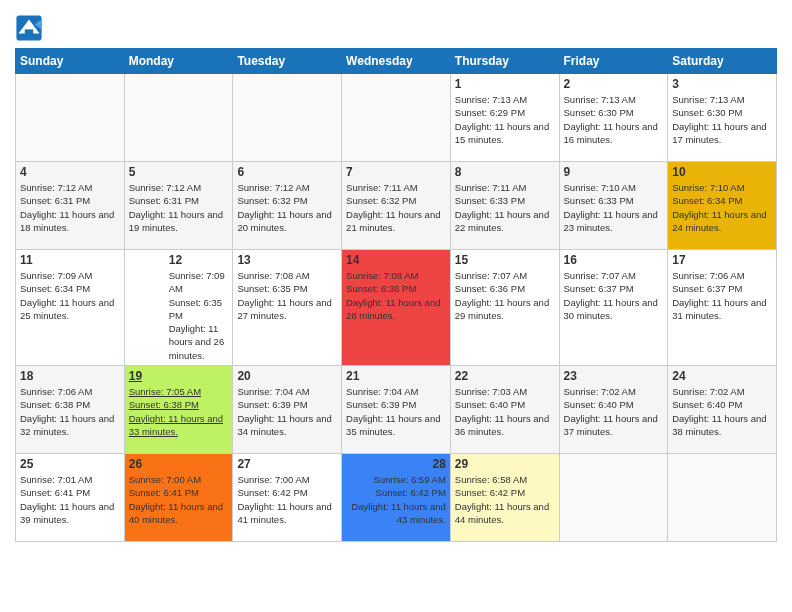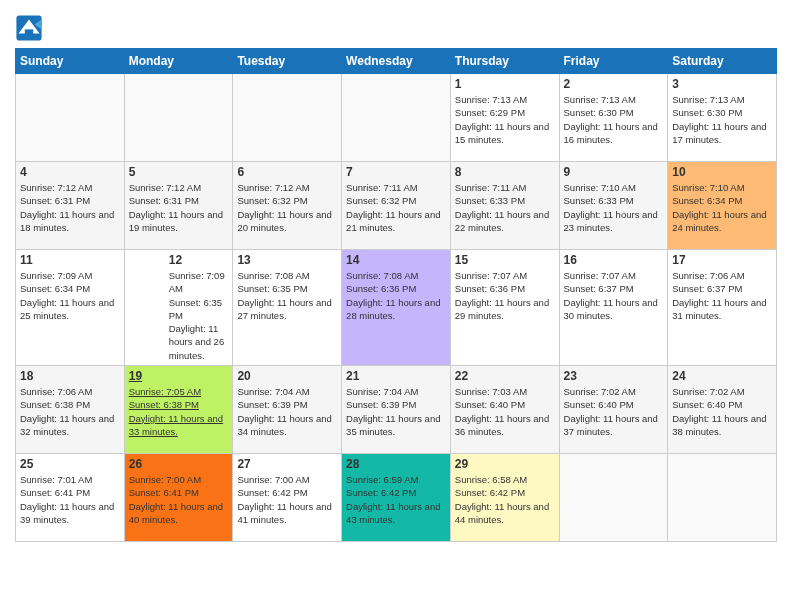--- a/index.html
+++ b/index.html
@@ -189,21 +189,21 @@
             <div class="day-info" style="white-space: pre-line;">Sunrise: 7:11 AM
 Sunset: 6:33 PM
 Daylight: 11 hours and 22 minutes.</div>
           </td>
           <td style="background: rgb(245, 245, 245);">
             <span class="day-number">9</span>
             <div class="day-info" style="white-space: pre-line;">Sunrise: 7:10 AM
 Sunset: 6:33 PM
 Daylight: 11 hours and 23 minutes.</div>
           </td>
-          <td style="background: #fdba74;">
+          <td style="background: #eab308;">
             <span class="day-number">10</span>
             <div class="day-info" style="white-space: pre-line;">Sunrise: 7:10 AM
 Sunset: 6:34 PM
 Daylight: 11 hours and 24 minutes.</div>
           </td>
         </tr>
         <tr>
           <td style="background: rgb(255, 255, 255);">
             <span class="day-number">11</span>
             <div class="day-info" style="white-space: pre-line;">Sunrise: 7:09 AM
@@ -215,21 +215,21 @@
             <div class="day-info" style="white-space: pre-line;">Sunrise: 7:09 AM
 Sunset: 6:35 PM
 Daylight: 11 hours and 26 minutes.</div>
           </td>
           <td style="background: rgb(255, 255, 255);">
             <span class="day-number">13</span>
             <div class="day-info" style="white-space: pre-line;">Sunrise: 7:08 AM
 Sunset: 6:35 PM
 Daylight: 11 hours and 27 minutes.</div>
           </td>
-          <td style="background: #c4b5fd; margin-top: 32px;">
+          <td style="background: #ef4444; margin-top: 32px;">
             <span class="day-number">14</span>
             <div class="day-info" style="white-space: pre-line;">Sunrise: 7:08 AM
 Sunset: 6:36 PM
 Daylight: 11 hours and 28 minutes.</div>
           </td>
           <td style="background: rgb(255, 255, 255);">
             <span class="day-number">15</span>
             <div class="day-info" style="white-space: pre-line;">Sunrise: 7:07 AM
 Sunset: 6:36 PM
 Daylight: 11 hours and 29 minutes.</div>
@@ -303,21 +303,21 @@
             <div class="day-info" style="white-space: pre-line;">Sunrise: 7:00 AM
 Sunset: 6:41 PM
 Daylight: 11 hours and 40 minutes.</div>
           </td>
           <td style="background: rgb(255, 255, 255);">
             <span class="day-number">27</span>
             <div class="day-info" style="white-space: pre-line;">Sunrise: 7:00 AM
 Sunset: 6:42 PM
 Daylight: 11 hours and 41 minutes.</div>
           </td>
-          <td style="background: #14b8a6;">
+          <td style="background: #3b82f6; text-align: right;">
             <span class="day-number">28</span>
             <div class="day-info" style="white-space: pre-line;">Sunrise: 6:59 AM
 Sunset: 6:42 PM
 Daylight: 11 hours and 43 minutes.</div>
           </td>
           <td style="background: #fef9c3;">
             <span class="day-number">29</span>
             <div class="day-info" style="white-space: pre-line;">Sunrise: 6:58 AM
 Sunset: 6:42 PM
 Daylight: 11 hours and 44 minutes.</div>

